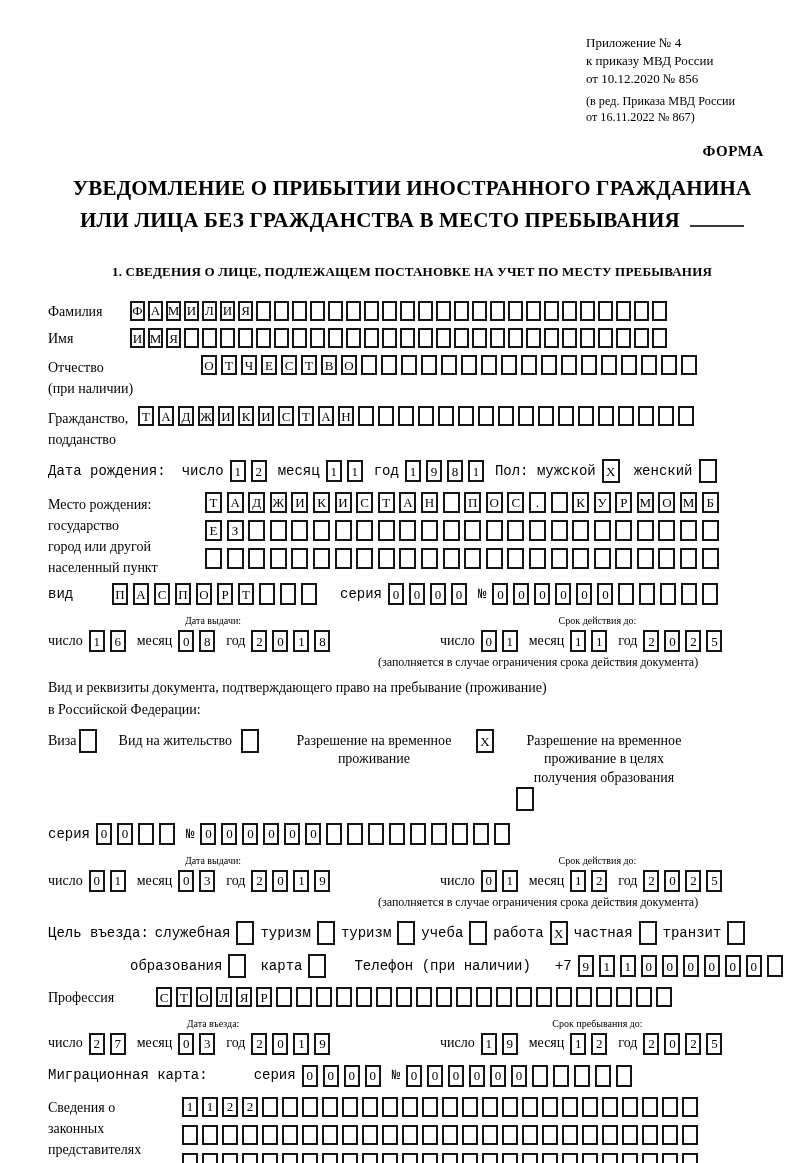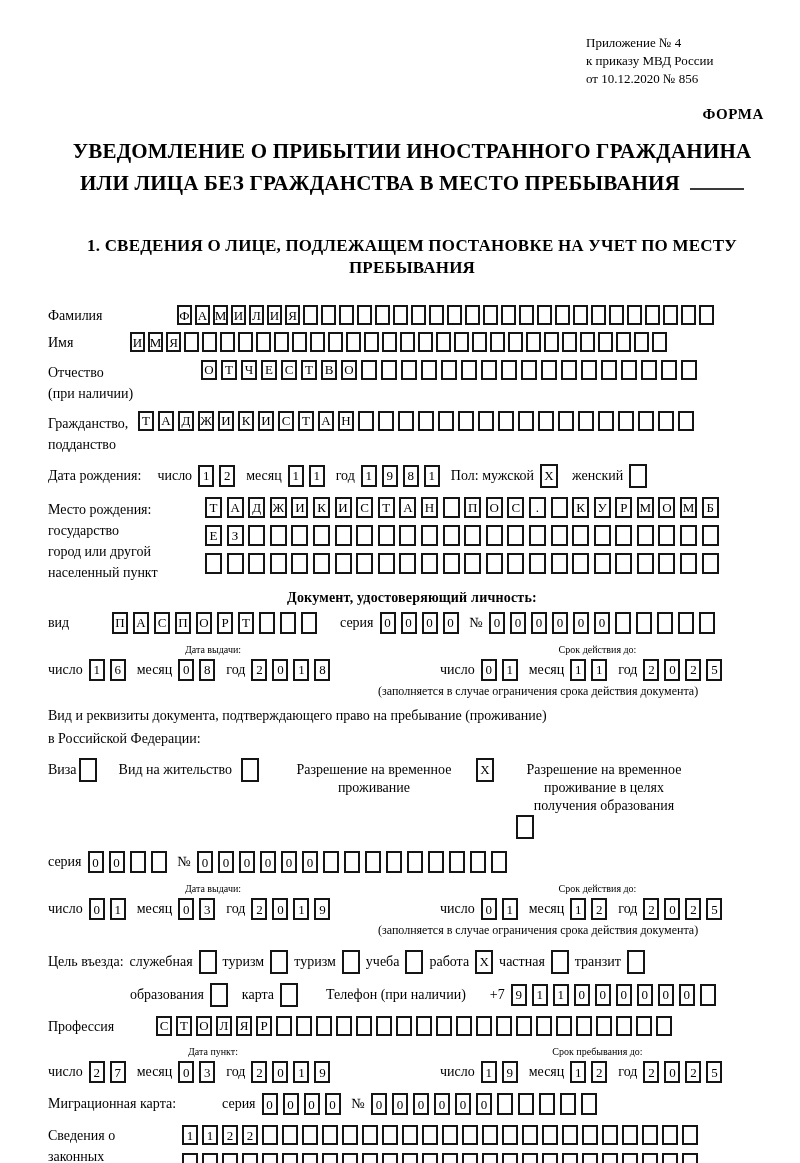--- a/index.html
+++ b/index.html
@@ -6,40 +6,40 @@
   body{width:800px;min-height:1163px;color:#000;font-family:"Liberation Serif","DejaVu Serif",serif;font-size:14px;line-height:1.3;}
   .page{box-sizing:border-box;width:800px;min-height:1163px;padding:34px 24px 10px 48px;background:#fff;}
 
   
   .hdr{margin-left:auto;width:190px;font-size:13px;line-height:1.4;}
   .hdr .sub{font-size:12.2px;margin-top:4px;line-height:1.35;}
   .forma{text-align:right;font-weight:bold;font-size:15px;letter-spacing:.6px;margin-top:16px;padding-right:12px;}
 
   .title{text-align:center;font-weight:bold;font-size:21px;line-height:1.5;margin-top:12px;letter-spacing:.2px;}
   .uline{display:inline-block;width:54px;border-bottom:2px solid #3a3a3a;height:.95em;margin-left:10px;}
-  .sec{font-weight:bold;font-size:17px;margin-top:36px;text-align:center;letter-spacing:.2px;}
+  .sec{font-weight:bold;font-size:13px;margin-top:28px;text-align:center;letter-spacing:.2px;}
 
   
   .frow{display:flex;align-items:flex-start;margin-top:7px;}
   .flabel{flex:0 0 auto;padding-top:2px;}
   .l82{width:82px;} .l90{width:90px;} .l153{width:153px;} .l157{width:157px;} .l108{width:108px;} .l58{width:58px;} .l134{width:134px;}
   .stack div{line-height:1.5;}
 
   .boxrow{display:flex;flex-wrap:nowrap;}
   .box{box-sizing:border-box;flex:0 0 auto;width:15px;height:20px;border:2px solid #151515;margin-right:3px;display:flex;align-items:center;justify-content:center;font-size:13px;line-height:1;background:#fff;}
   .g4 .box{width:16px;margin-right:4px;}
   .wide .box{width:17px;height:21px;margin-right:4.6px;}
   .big .box{width:16px;height:22px;margin-right:5px;}
   .cb .box{width:18px;height:24px;margin-right:0;}
   .mt7{margin-top:7px;}
 
   
   .inline{display:flex;align-items:center;flex-wrap:nowrap;}
   .inline > *{margin-right:6px;}
-  .inline .lbl{white-space:nowrap;}
+  .inline .lbl{white-space:nowrap;font-family:Liberation Mono, monospace;}
 
   
   .dates{display:flex;margin-top:9px;}
   .dcol-l{width:392px;flex:0 0 auto;}
   .dcol-r{flex:1;}
   .dhead{width:330px;text-align:center;font-size:10px;}
   .dcol-r .dhead{width:315px;}
   .drow{display:flex;align-items:center;margin-top:3px;}
   .drow > *{margin-right:6px;}
   .dnote{font-size:12px;margin-top:3px;white-space:nowrap;margin-left:-62px;}
@@ -56,31 +56,35 @@
 </style>
 </head>
 <body>
 
 <div class="page">
 
   <div class="hdr">
     <div>Приложение № 4</div>
     <div>к приказу МВД России</div>
     <div>от 10.12.2020 № 856</div>
+    <div class="sub">
+      <div>(в ред. Приказа МВД России</div>
+      <div>от 16.11.2022 № 867)</div>
+    </div>
   </div>
   <div class="forma">ФОРМА</div>
 
   <div class="title">
     <div>УВЕДОМЛЕНИЕ О ПРИБЫТИИ ИНОСТРАННОГО ГРАЖДАНИНА</div>
     <div><span>ИЛИ ЛИЦА БЕЗ ГРАЖДАНСТВА В МЕСТО ПРЕБЫВАНИЯ</span><span class="uline"></span></div>
   </div>
 
   <div class="sec">1. СВЕДЕНИЯ О ЛИЦЕ, ПОДЛЕЖАЩЕМ ПОСТАНОВКЕ НА УЧЕТ ПО МЕСТУ ПРЕБЫВАНИЯ</div>
 
-  <div class="frow" style="margin-top:26px;gap:47px;">
+  <div class="frow" style="margin-top:20px;">
     <div class="flabel l82">Фамилия</div>
     <div class="boxrow">
         <span class="box">Ф</span>
         <span class="box">А</span>
         <span class="box">М</span>
         <span class="box">И</span>
         <span class="box">Л</span>
         <span class="box">И</span>
         <span class="box">Я</span>
         <span class="box"></span>
@@ -327,21 +331,20 @@
           <span class="box"></span>
           <span class="box"></span>
           <span class="box"></span>
           <span class="box"></span>
           <span class="box"></span>
           <span class="box"></span>
         </div>
     </div>
   </div>
 
-  <div class="sec" style="margin-top:6px;font-size:14px;">Документ, удостоверяющий личность:</div>
 
   <div class="inline" style="margin-top:5px;">
     <span class="lbl l58">вид</span>
     <span class="boxrow big">
         <span class="box">П</span>
         <span class="box">А</span>
         <span class="box">С</span>
         <span class="box">П</span>
         <span class="box">О</span>
         <span class="box">Р</span>
@@ -611,21 +614,21 @@
         <span class="box"></span>
         <span class="box"></span>
         <span class="box"></span>
         <span class="box"></span>
         <span class="box"></span>
       </div>
   </div>
 
   <div class="dates">
     <div class="dcol-l">
-      <div class="dhead">Дата пункт:</div>
+      <div class="dhead">Дата въезда:</div>
       <div class="drow">
         <span class="lbl">число</span>
         <span class="boxrow big">
             <span class="box">2</span>
             <span class="box">7</span>
           </span>
         <span class="lbl">месяц</span>
         <span class="boxrow big">
             <span class="box">0</span>
             <span class="box">3</span>

